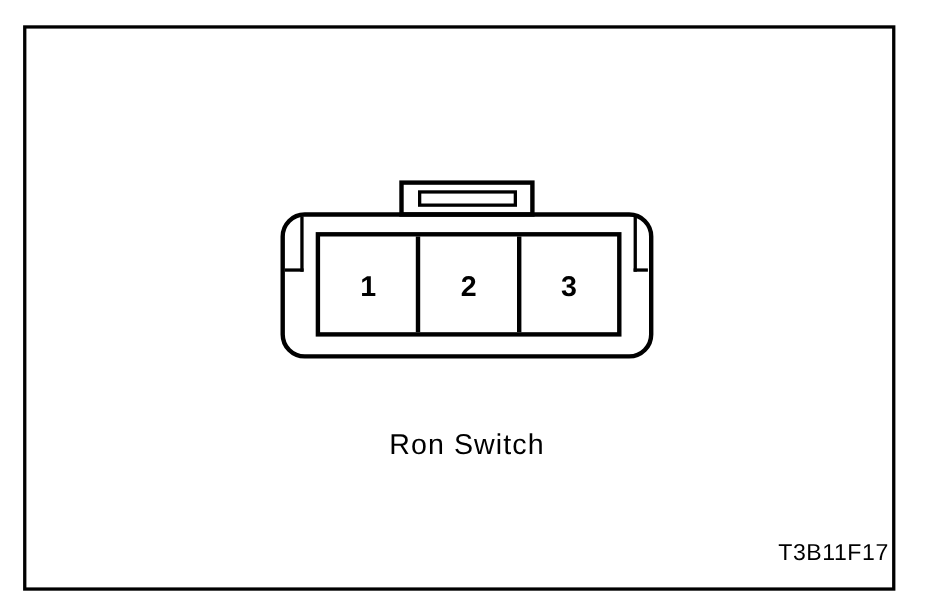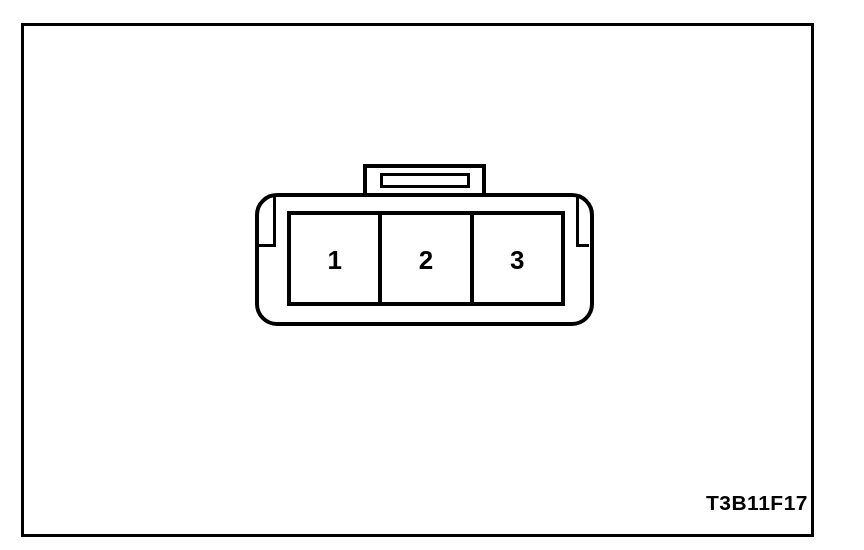--- a/index.html
+++ b/index.html
@@ -96,21 +96,21 @@
     white-space: nowrap;
   }
   #caption-line-1 { top: 390px; }
   #caption-line-2 { top: 431px; }
 
   
   #figure-code {
     right: 56px;
     top: 491px;
     font-size: 21px;
-    font-weight: bold;
+    font-weight: normal;
     color: #000;
     letter-spacing: 0.5px;
     white-space: nowrap;
     text-align: center;
   }
 </style>
 </head>
 <body>
 
 <div id="canvas">
@@ -133,16 +133,17 @@
       </div>
       <div class="pin-cell">
         <span class="pin-label">2</span>
       </div>
       <div class="pin-cell">
         <span class="pin-label">3</span>
       </div>
     </div>
   </div>
 
+  <div id="caption-line-1" class="abs caption-line">Ron Switch</div>
 
   <div id="figure-code" class="abs">T3B11F17</div>
 
 </div>
 
 </body></html>

